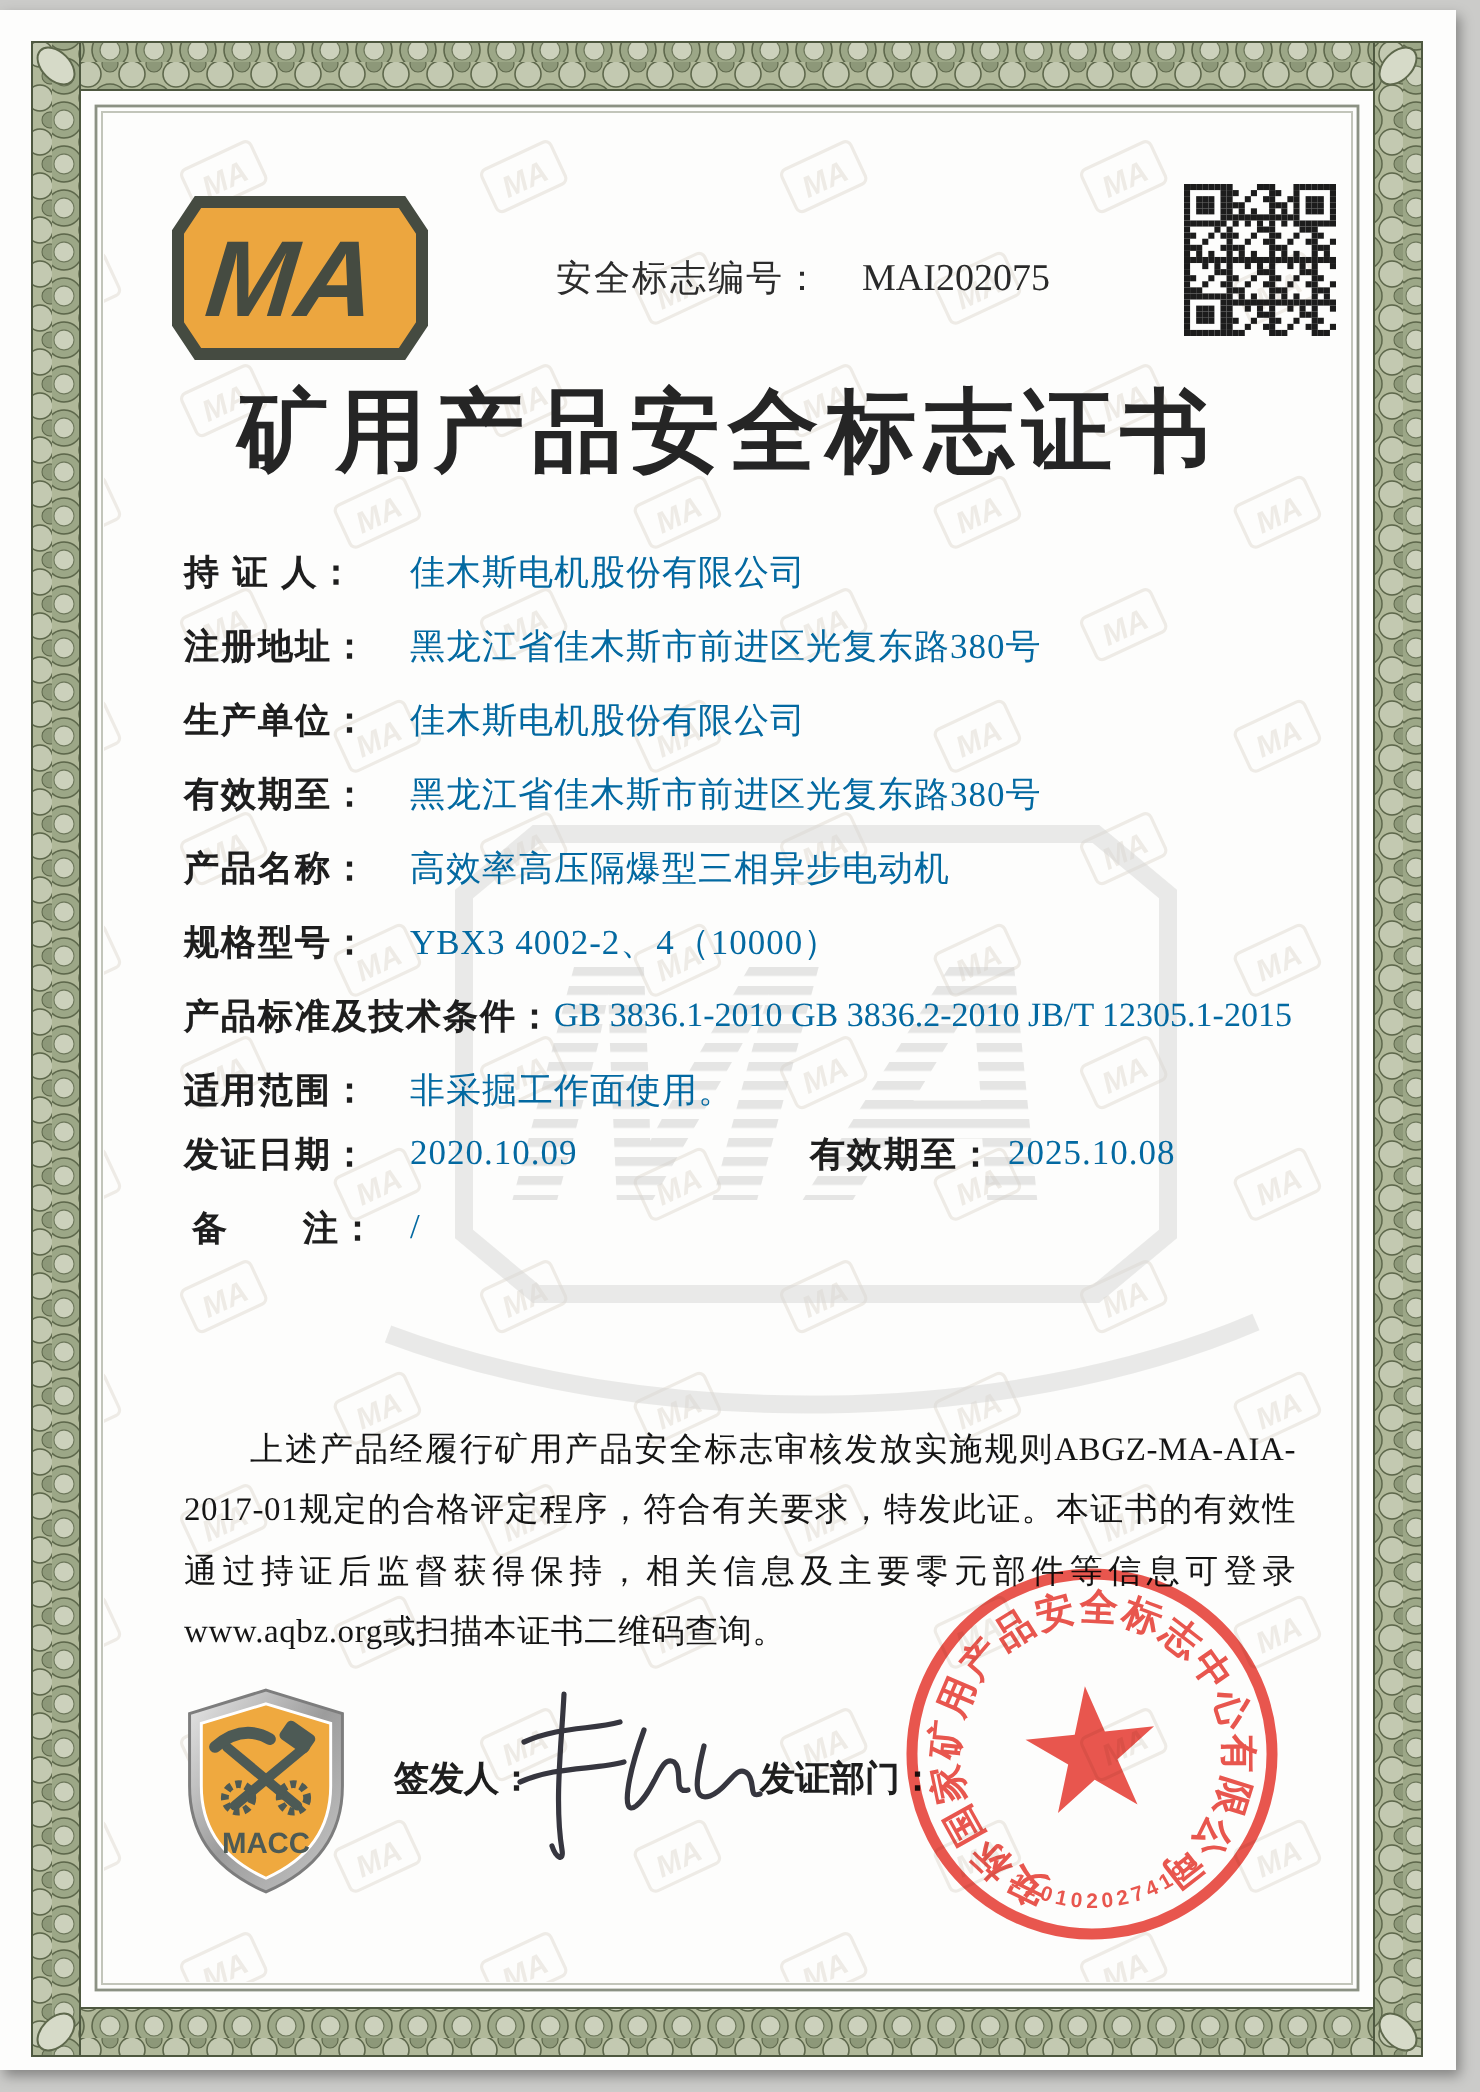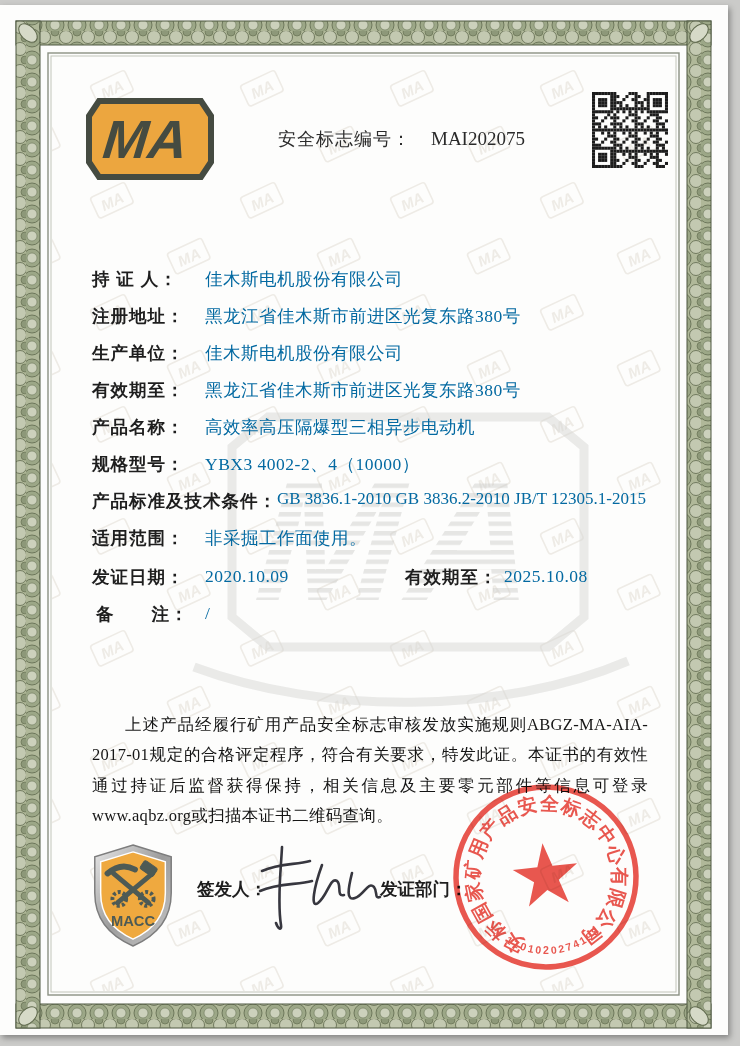--- a/index.html
+++ b/index.html
@@ -22,21 +22,21 @@
   .cert-no .num{font-family:"Liberation Serif","DejaVu Serif",serif;font-size:19px;color:#2a2a2a;margin-left:20px;}
   .qr{position:absolute;left:592px;top:87px;width:76px;height:76px;}
 
   .title{
     position:absolute;left:0;top:181px;width:728px;text-align:center;
     font-size:45px;font-weight:900;color:#252525;letter-spacing:4px;
   }
 
   
   .fields{position:absolute;left:92px;top:262px;width:568px;}
-  .row{display:flex;align-items:flex-start;height:37px;}
+  .row{display:flex;align-items:center;height:37px;}
   .lbl{font-size:17.5px;font-weight:bold;color:#1e1e1e;min-width:113px;letter-spacing:1px;white-space:pre;}
   .row.long .lbl{min-width:0;}
   .val{font-family:"Liberation Serif","DejaVu Serif",serif;font-size:17.5px;color:#0369a1;letter-spacing:.5px;white-space:nowrap;}
   .row.long .val{font-size:17px;letter-spacing:0;}
   .dates{position:absolute;left:92px;top:560px;width:568px;height:37px;}
   .dates .lbl,.remark .lbl{position:absolute;top:0;}
   .dates .val,.remark .val{position:absolute;top:1px;}
   .d-l1{left:0;} .d-v1{left:113px;} .d-l2{left:313px;} .d-v2{left:412px;}
   .remark{position:absolute;left:92px;top:597px;width:568px;height:37px;}
   .r-l{left:4px;} .r-v{left:113px;}
@@ -467,20 +467,21 @@
           <rect x="27" y="72" width="3" height="3"></rect>
           <rect x="42" y="72" width="3" height="3"></rect>
           <rect x="45" y="72" width="3" height="3"></rect>
           <rect x="48" y="72" width="3" height="3"></rect>
           <rect x="63" y="72" width="3" height="3"></rect>
           <rect x="66" y="72" width="3" height="3"></rect>
           <rect x="69" y="72" width="3" height="3"></rect>
         </g>
       </svg>
 
+    <div class="title">矿用产品安全标志证书</div>
 
     <div class="fields" id="fields">
   <div class="row">
     <span class="lbl">持 证 人：</span>
     <span class="val">佳木斯电机股份有限公司</span>
   </div>
 
   <div class="row">
     <span class="lbl">注册地址：</span>
     <span class="val">黑龙江省佳木斯市前进区光复东路380号</span>

